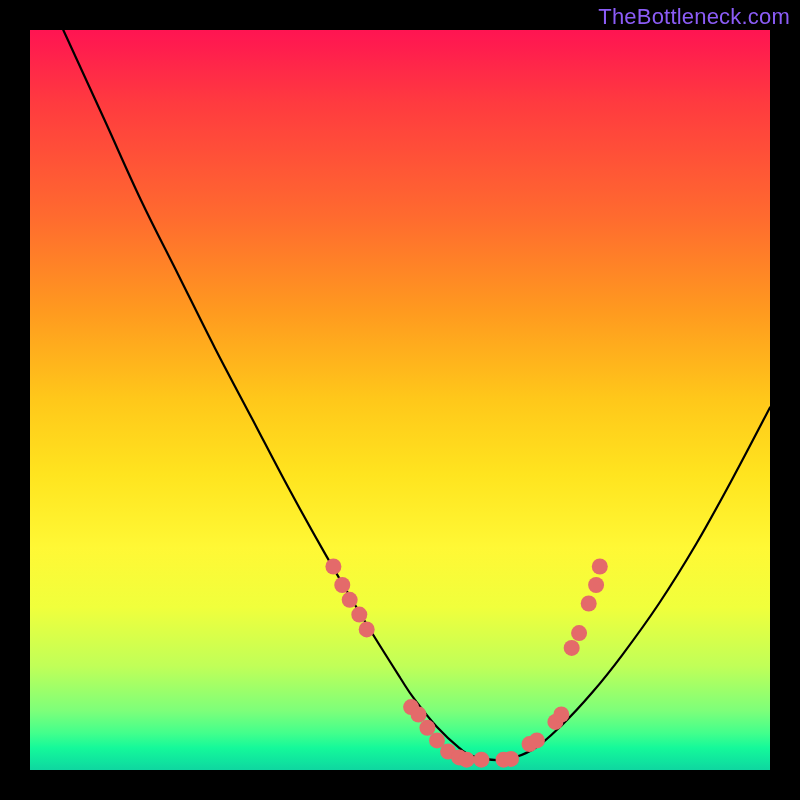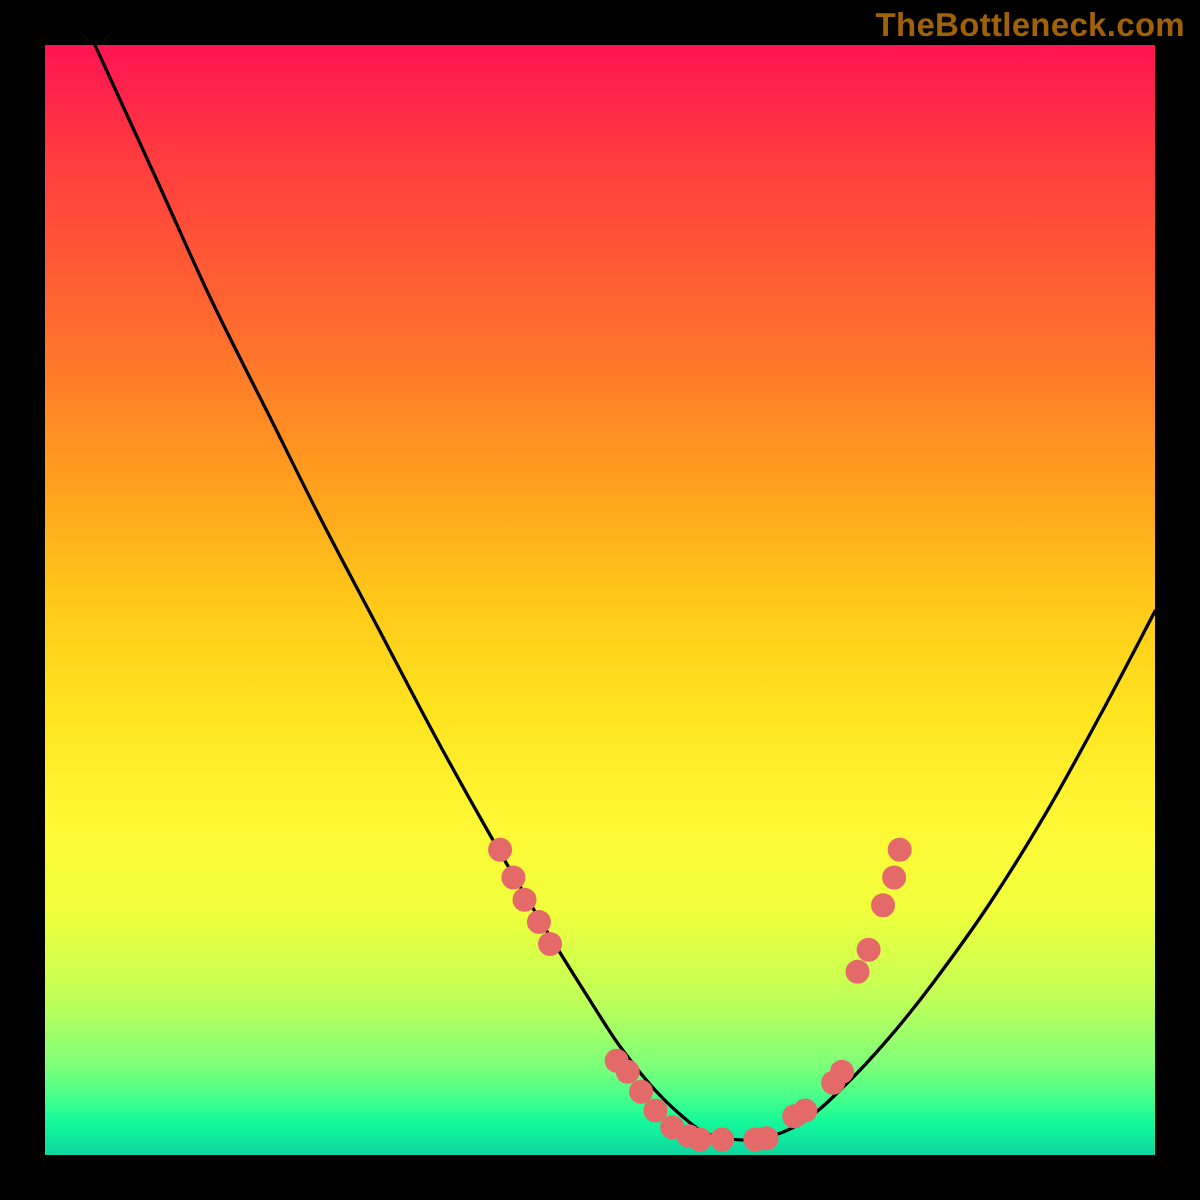--- a/index.html
+++ b/index.html
@@ -38,24 +38,24 @@
       #43ff8c 95%,
       #15f99a 97%,
       #10e89e 98.5%,
       #0fd6a0 100%
     );
   }
   .watermark {
     position: absolute;
     top: 4px;
     right: 10px;
-    color: #a16207;
+    color: #8b5cf6;
     font-size: 22px;
     letter-spacing: 0.2px;
-    font-weight: 700;
+    font-weight: 400;
   }
   svg.curve {
     position: absolute;
     left: 0;
     top: 0;
     width: 740px;
     height: 740px;
   }
 </style>
 </head>

